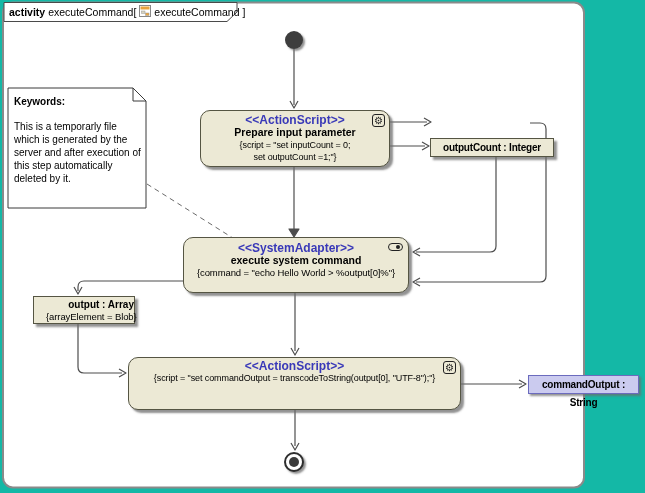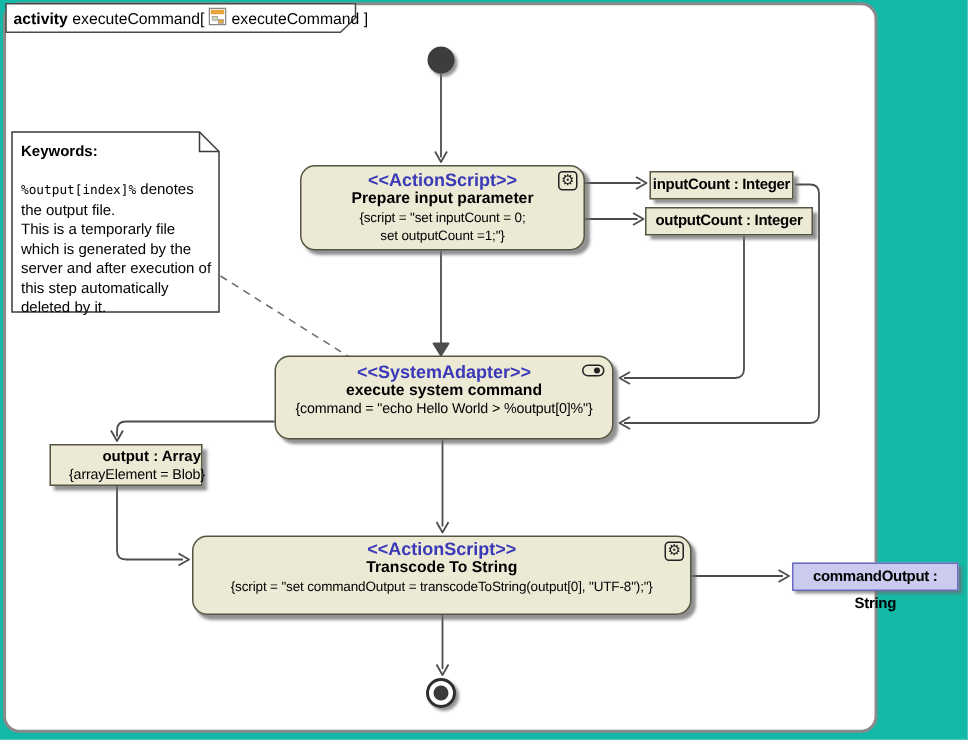--- a/index.html
+++ b/index.html
@@ -121,58 +121,53 @@
           <rect x="1.5" y="1.5" width="9" height="3" fill="#E8A33D"></rect>
           <rect x="2.5" y="6" width="3.5" height="2.5" fill="#D8D4C0" stroke="#999" stroke-width="0.5"></rect>
           <rect x="6.5" y="8" width="3.5" height="2.5" fill="#E8A33D" stroke="#999" stroke-width="0.5"></rect>
         </svg></span>
     <span>executeCommand</span>
     <span>]</span>
   </div>
 
   <div id="note-text">
     <div id="note-title">Keywords:</div>
-    <div><span class="code">%output[index]%</span><span> denotes the output file.</span></div>
     <div>This is a temporarly file which is generated by the server and after execution of this step automatically deleted by it.</div>
   </div>
 
   <div id="start-node" class="circle"></div>
 
   <div class="node action" style="left:200px;top:110px;width:190px;height:57px;">
     <span class="gear-icon">⚙</span>
     <div class="stereo">&lt;&lt;ActionScript&gt;&gt;</div>
     <div class="nname">Prepare input parameter</div>
     <div class="spec">{script = "set inputCount = 0;</div>
     <div class="spec">set outputCount =1;"}</div>
   </div>
 
-  <div class="node pin" style="left:433px;top:114px;width:96px;height:19px;line-height:18px;">
-    <span>inputCount : Integer</span>
-  </div>
 
-  <div class="node pin" style="left:430px;top:138px;width:112px;height:19px;line-height:18px;">
+  <div class="node pin" style="left:430px;top:138px;width:124px;height:19px;line-height:18px;">
     <span>outputCount : Integer</span>
   </div>
 
   <div class="node action" style="left:183px;top:237px;width:226px;height:56px;padding-top:4px;">
     <span class="pill-icon"></span>
     <div class="stereo">&lt;&lt;SystemAdapter&gt;&gt;</div>
     <div class="nname">execute system command</div>
     <div class="spec" style="font-size:9.5px;">{command = "echo Hello World &gt; %output[0]%"}</div>
   </div>
 
   <div class="node" style="left:33px;top:296px;width:102px;height:28px;text-align:right;padding-top:1px;">
     <div class="nname" style="font-size:10px;">output : Array</div>
     <div class="spec" style="font-size:9.5px;padding-left:12px;">{arrayElement = Blob}</div>
   </div>
 
   <div class="node action" style="left:128px;top:357px;width:333px;height:53px;padding-top:2px;">
     <span class="gear-icon">⚙</span>
     <div class="stereo">&lt;&lt;ActionScript&gt;&gt;</div>
-    <div class="nname">Transcode To String</div>
     <div class="spec">{script = "set commandOutput = transcodeToString(output[0], "UTF-8");"}</div>
   </div>
 
   <div class="node pin pin-blue" style="left:528px;top:375px;width:111px;height:19px;line-height:18px;z-index:3;">
     <span>commandOutput : String</span>
   </div>
 
   <div id="end-outer" class="circle"></div>
   <div id="end-inner" class="circle"></div>
 

